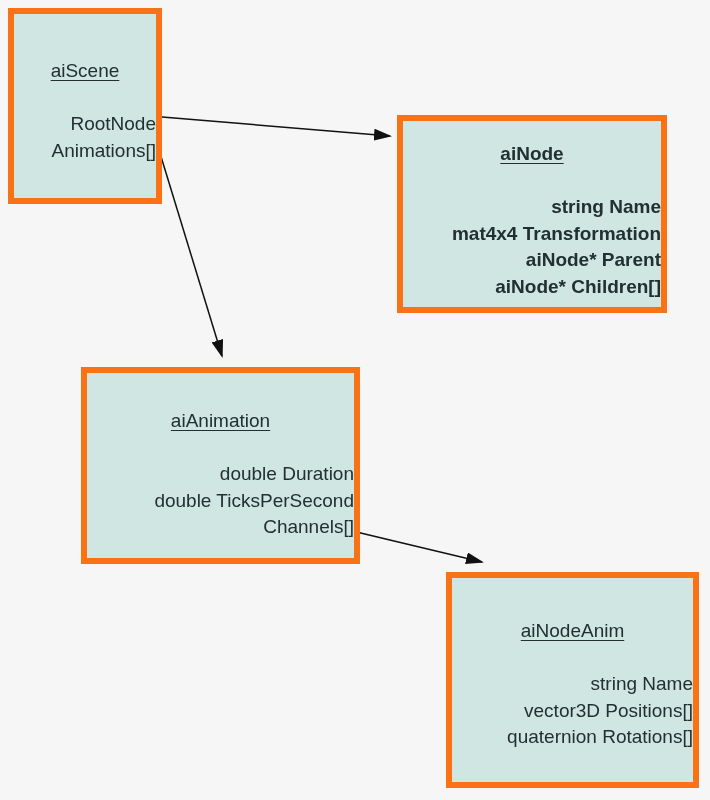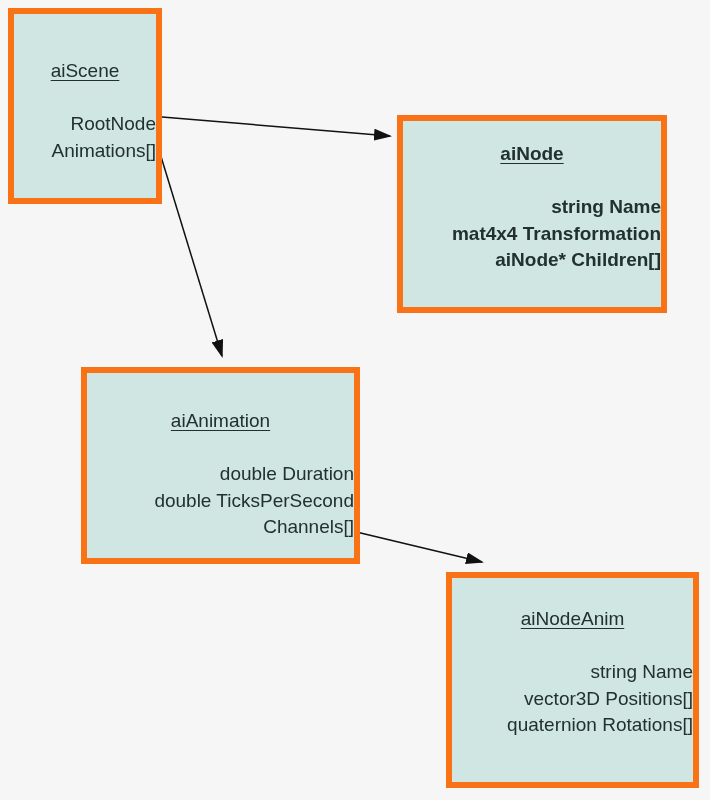--- a/index.html
+++ b/index.html
@@ -34,21 +34,21 @@
   }
   .node .field {
     display: block;
     line-height: 26.5px;
     white-space: nowrap;
     text-align: right;
   }
   #node-aiscene     { left: 8px;   top: 8px;   width: 154px; height: 196px; padding-top: 43px; }
   #node-ainode      { left: 397px; top: 115px; width: 270px; height: 198px; padding-top: 19px; font-weight: bold; }
   #node-aianimation { left: 81px;  top: 367px; width: 279px; height: 197px; padding-top: 34px; }
-  #node-ainodeanim  { left: 446px; top: 572px; width: 253px; height: 216px; padding-top: 27px; }
+  #node-ainodeanim  { left: 446px; top: 572px; width: 253px; height: 216px; padding-top: 39px; }
   svg.arrows {
     position: absolute;
     left: 0; top: 0;
     width: 710px;
     height: 800px;
     pointer-events: none;
   }
   svg.arrows line {
     stroke: #111111;
     stroke-width: 1.5;
@@ -73,20 +73,21 @@
   <div class="node" id="node-aiscene">
     <span class="title">aiScene</span>
     <span class="field">RootNode</span>
     <span class="field">Animations[]</span>
   </div>
 
   <div class="node" id="node-ainode">
     <span class="title">aiNode</span>
     <span class="field">string Name</span>
     <span class="field">mat4x4 Transformation</span>
+    <span class="field">aiNode* Parent</span>
     <span class="field">aiNode* Children[]</span>
   </div>
 
   <div class="node" id="node-aianimation">
     <span class="title">aiAnimation</span>
     <span class="field">double Duration</span>
     <span class="field">double TicksPerSecond</span>
     <span class="field">Channels[]</span>
   </div>
 

